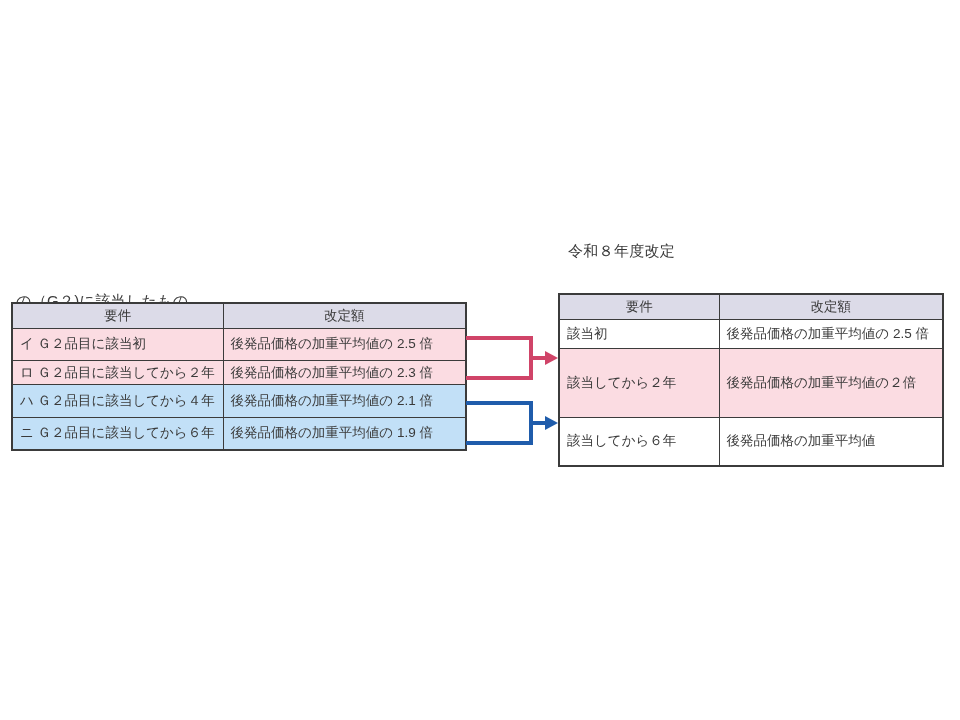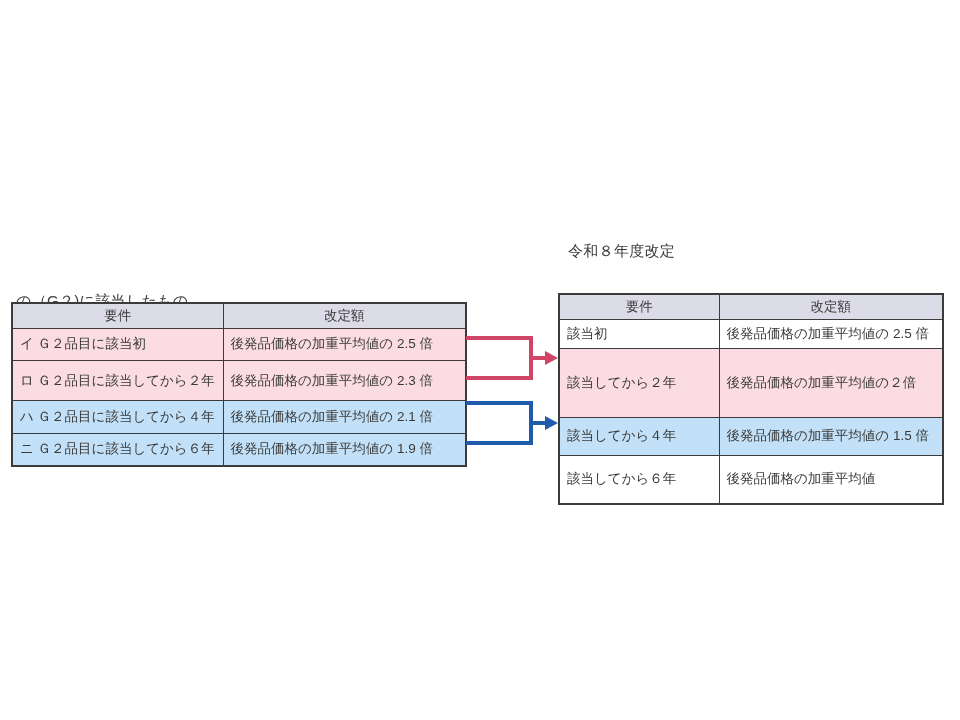--- a/index.html
+++ b/index.html
@@ -81,21 +81,21 @@
       <tr style="height:25px">
         <th>要件</th>
         <th>改定額</th>
       </tr>
     </thead>
     <tbody>
       <tr class="bg-pink" style="height:32.5px">
         <td>イ Ｇ２品目に該当初</td>
         <td>後発品価格の加重平均値の 2.5 倍</td>
       </tr>
-      <tr class="bg-pink" style="height:40px">
+      <tr class="bg-pink" style="height:24px">
         <td>ロ Ｇ２品目に該当してから２年</td>
         <td>後発品価格の加重平均値の 2.3 倍</td>
       </tr>
       <tr class="bg-blue" style="height:32.5px">
         <td>ハ Ｇ２品目に該当してから４年</td>
         <td>後発品価格の加重平均値の 2.1 倍</td>
       </tr>
       <tr class="bg-blue" style="height:32.5px">
         <td>ニ Ｇ２品目に該当してから６年</td>
         <td>後発品価格の加重平均値の 1.9 倍</td>
@@ -116,24 +116,20 @@
     </thead>
     <tbody>
       <tr class="bg-white" style="height:29px">
         <td>該当初</td>
         <td>後発品価格の加重平均値の 2.5 倍</td>
       </tr>
       <tr class="bg-pink" style="height:69px">
         <td>該当してから２年</td>
         <td>後発品価格の加重平均値の２倍</td>
       </tr>
-      <tr class="bg-blue" style="height:38px">
-        <td>該当してから４年</td>
-        <td>後発品価格の加重平均値の 1.5 倍</td>
-      </tr>
       <tr class="bg-white" style="height:49px">
         <td>該当してから６年</td>
         <td>後発品価格の加重平均値</td>
       </tr>
     </tbody>
   </table>
 
   <svg class="connector-layer" viewBox="0 0 960 720">
     <g>
       <path class="arrow-pink-stroke" d="M466,338 H531 V378 H466"></path>

